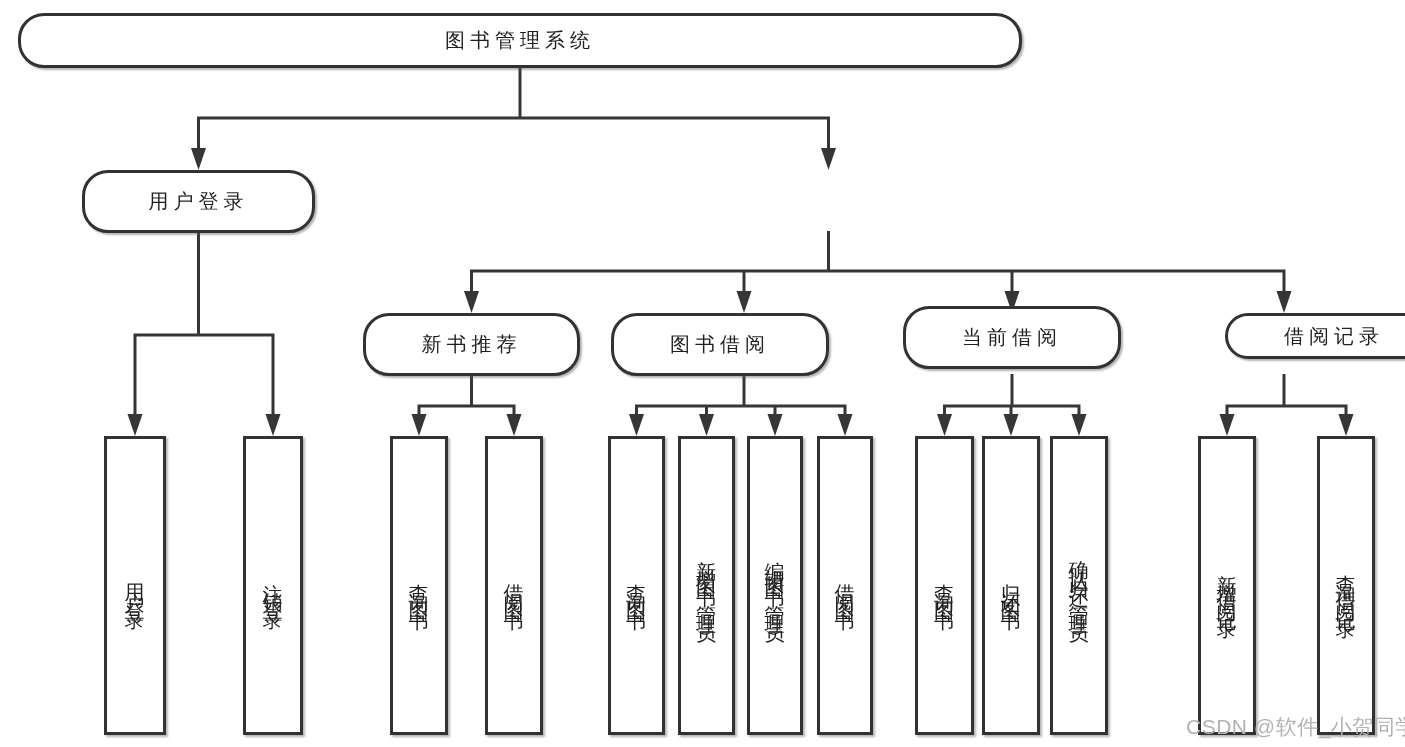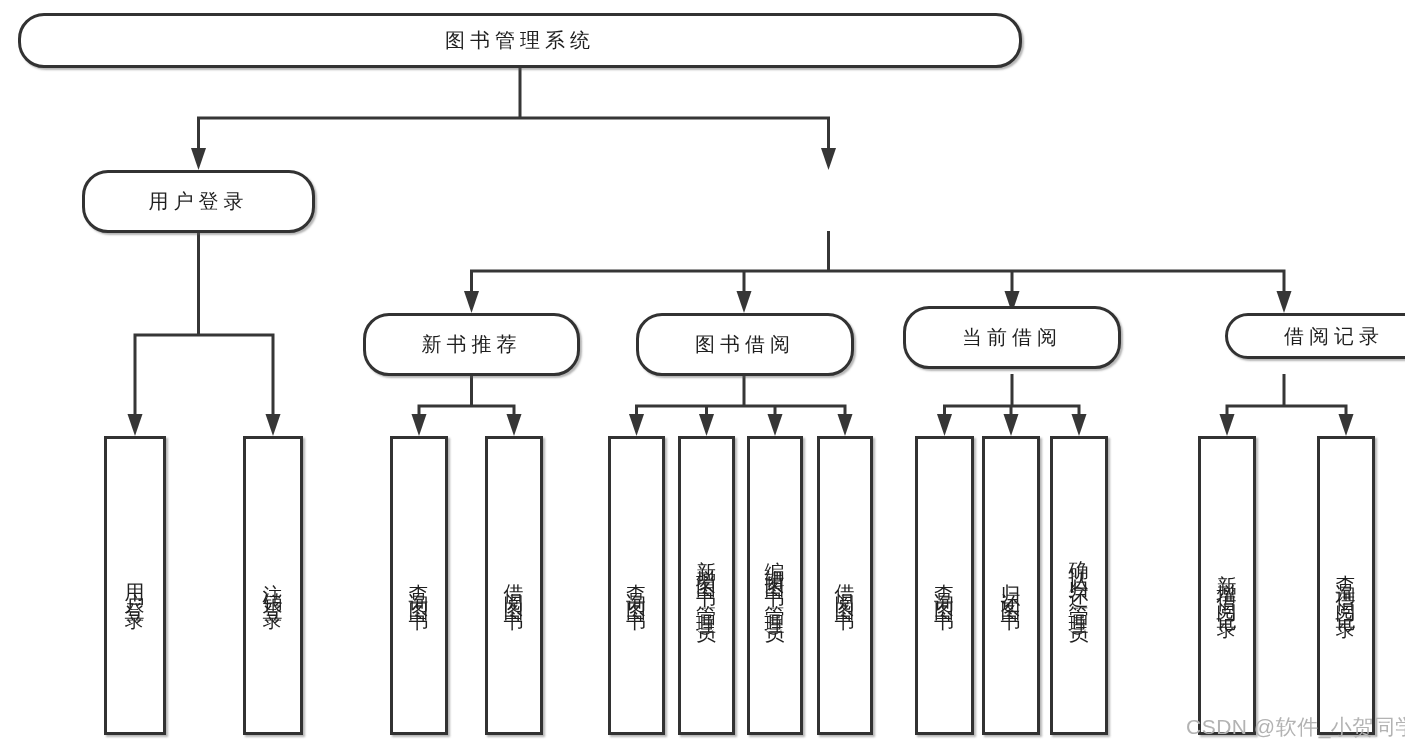--- a/index.html
+++ b/index.html
@@ -119,21 +119,21 @@
     <span>图书管理系统</span>
   </div>
 
   <div class="node node-h" style="left:82px; top:170px; width:233px; height:63px;">
     <span>用户登录</span>
   </div>
 
   <div class="node node-h" style="left:363px; top:313px; width:217px; height:63px;">
     <span>新书推荐</span>
   </div>
-  <div class="node node-h" style="left:636px; top:313px; width:218px; height:63px;">
+  <div class="node node-h" style="left:611px; top:313px; width:218px; height:63px;">
     <span>图书借阅</span>
   </div>
   <div class="node node-h" style="left:903px; top:306px; width:218px; height:63px;">
     <span>当前借阅</span>
   </div>
   <div class="node node-h" style="left:1225px; top:313px; width:218px; height:46px;">
     <span>借阅记录</span>
   </div>
 
   <div class="node node-v" style="left:104px; width:62px;">

